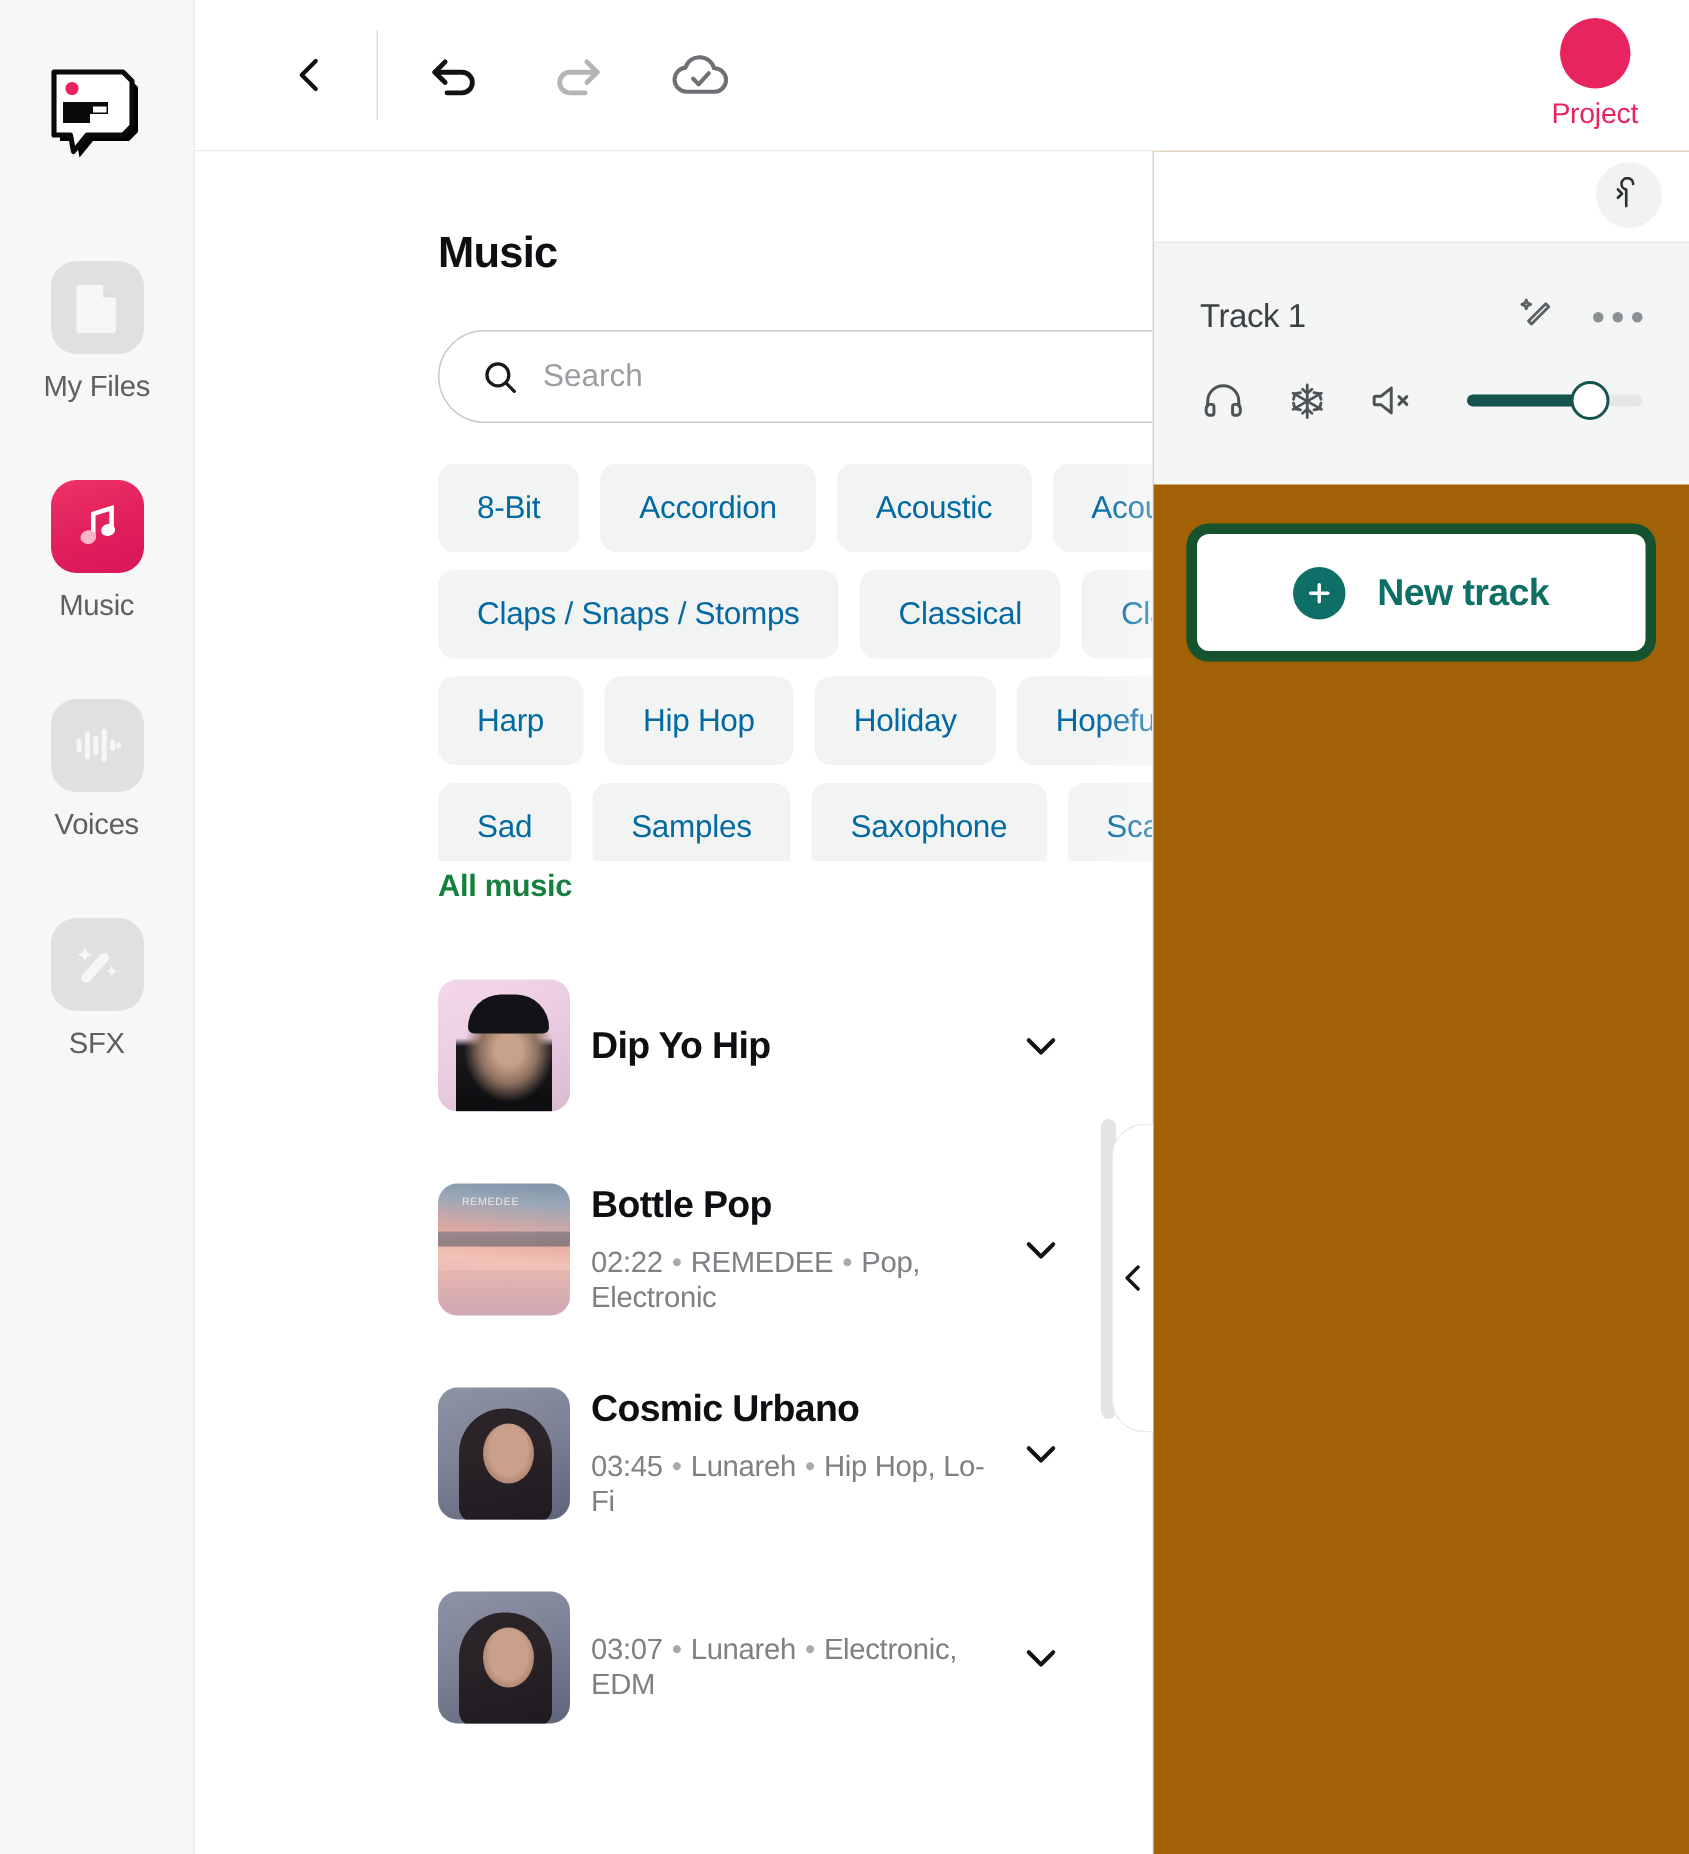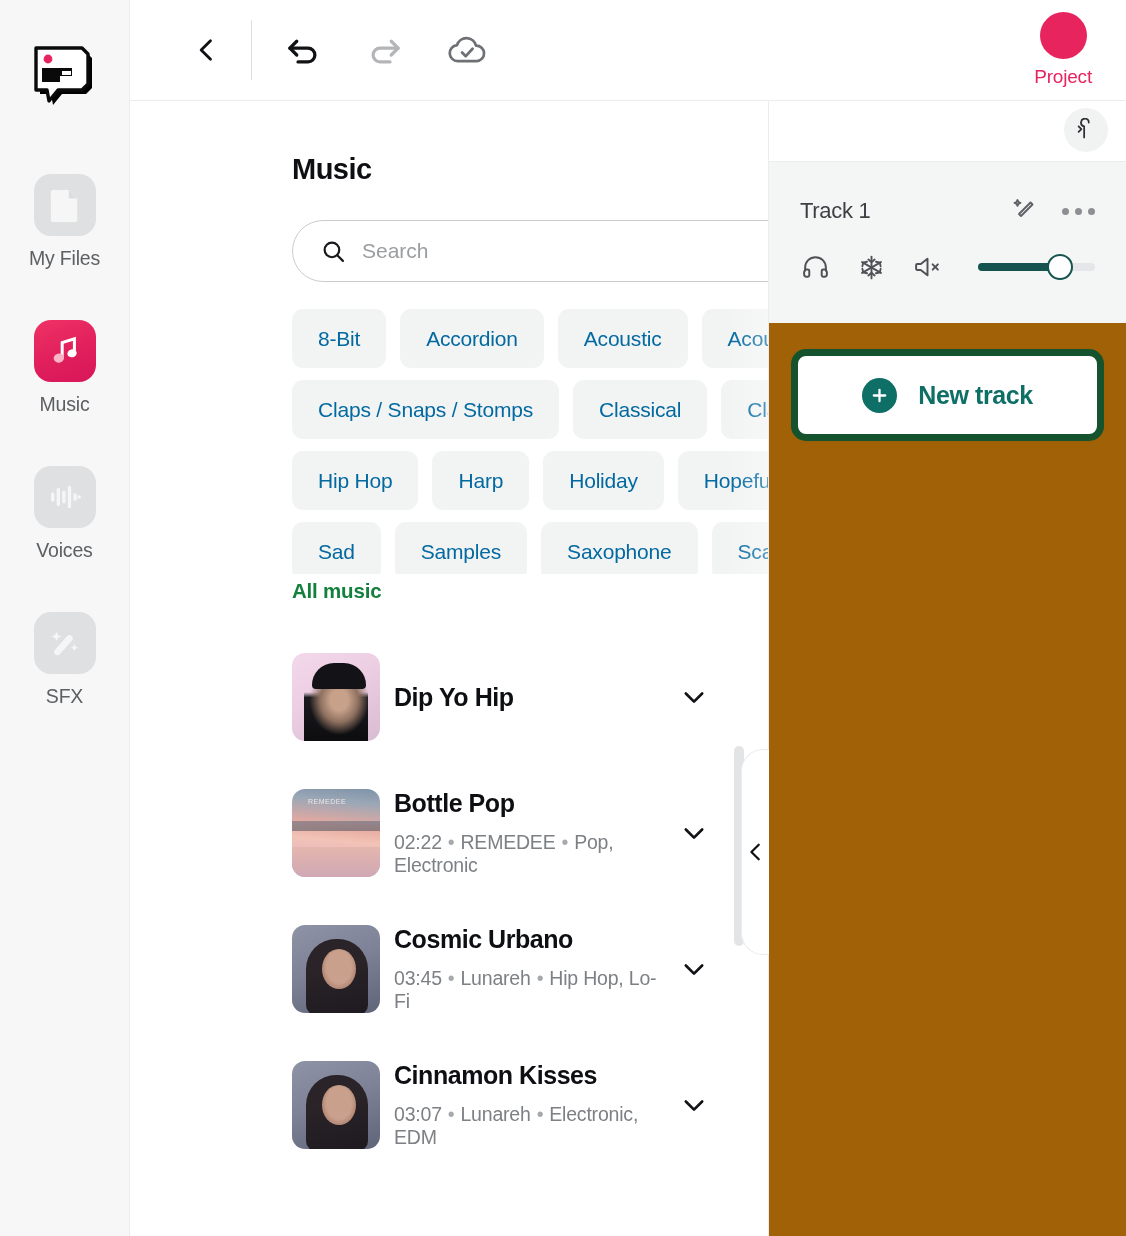--- a/index.html
+++ b/index.html
@@ -309,22 +309,22 @@
               <div class="chip">Accordion</div>
               <div class="chip">Acoustic</div>
               <div class="chip">Acoustic Guitar</div>
             </div>
             <div class="tag-row">
               <div class="chip">Claps / Snaps / Stomps</div>
               <div class="chip">Classical</div>
               <div class="chip">Classic Rock</div>
             </div>
             <div class="tag-row">
+              <div class="chip">Harp</div>
               <div class="chip">Hip Hop</div>
-              <div class="chip">Harp</div>
               <div class="chip">Holiday</div>
               <div class="chip">Hopeful</div>
             </div>
             <div class="tag-row">
               <div class="chip">Sad</div>
               <div class="chip">Samples</div>
               <div class="chip">Saxophone</div>
               <div class="chip">Scary</div>
             </div>
           </div>
@@ -371,21 +371,20 @@
             <div class="tchev">
               <svg viewBox="0 0 24 24" width="28" height="28" fill="none" stroke="#111215" stroke-width="2.3" stroke-linecap="round" stroke-linejoin="round">
                   <polyline points="5,9 12,16 19,9"></polyline>
                 </svg>
             </div>
           </div>
 
           <div class="track-row">
             <div class="thumb art4"></div>
             <div class="tmeta">
-              <div class="tname">Cinnamon Kisses</div>
               <div class="tsub"><span>03:07</span><span class="dot">•</span><span>Lunareh</span><span class="dot">•</span><span>Electronic, EDM</span></div>
             </div>
             <div class="tchev">
               <svg viewBox="0 0 24 24" width="28" height="28" fill="none" stroke="#111215" stroke-width="2.3" stroke-linecap="round" stroke-linejoin="round">
                   <polyline points="5,9 12,16 19,9"></polyline>
                 </svg>
             </div>
           </div>
 
         </div>

